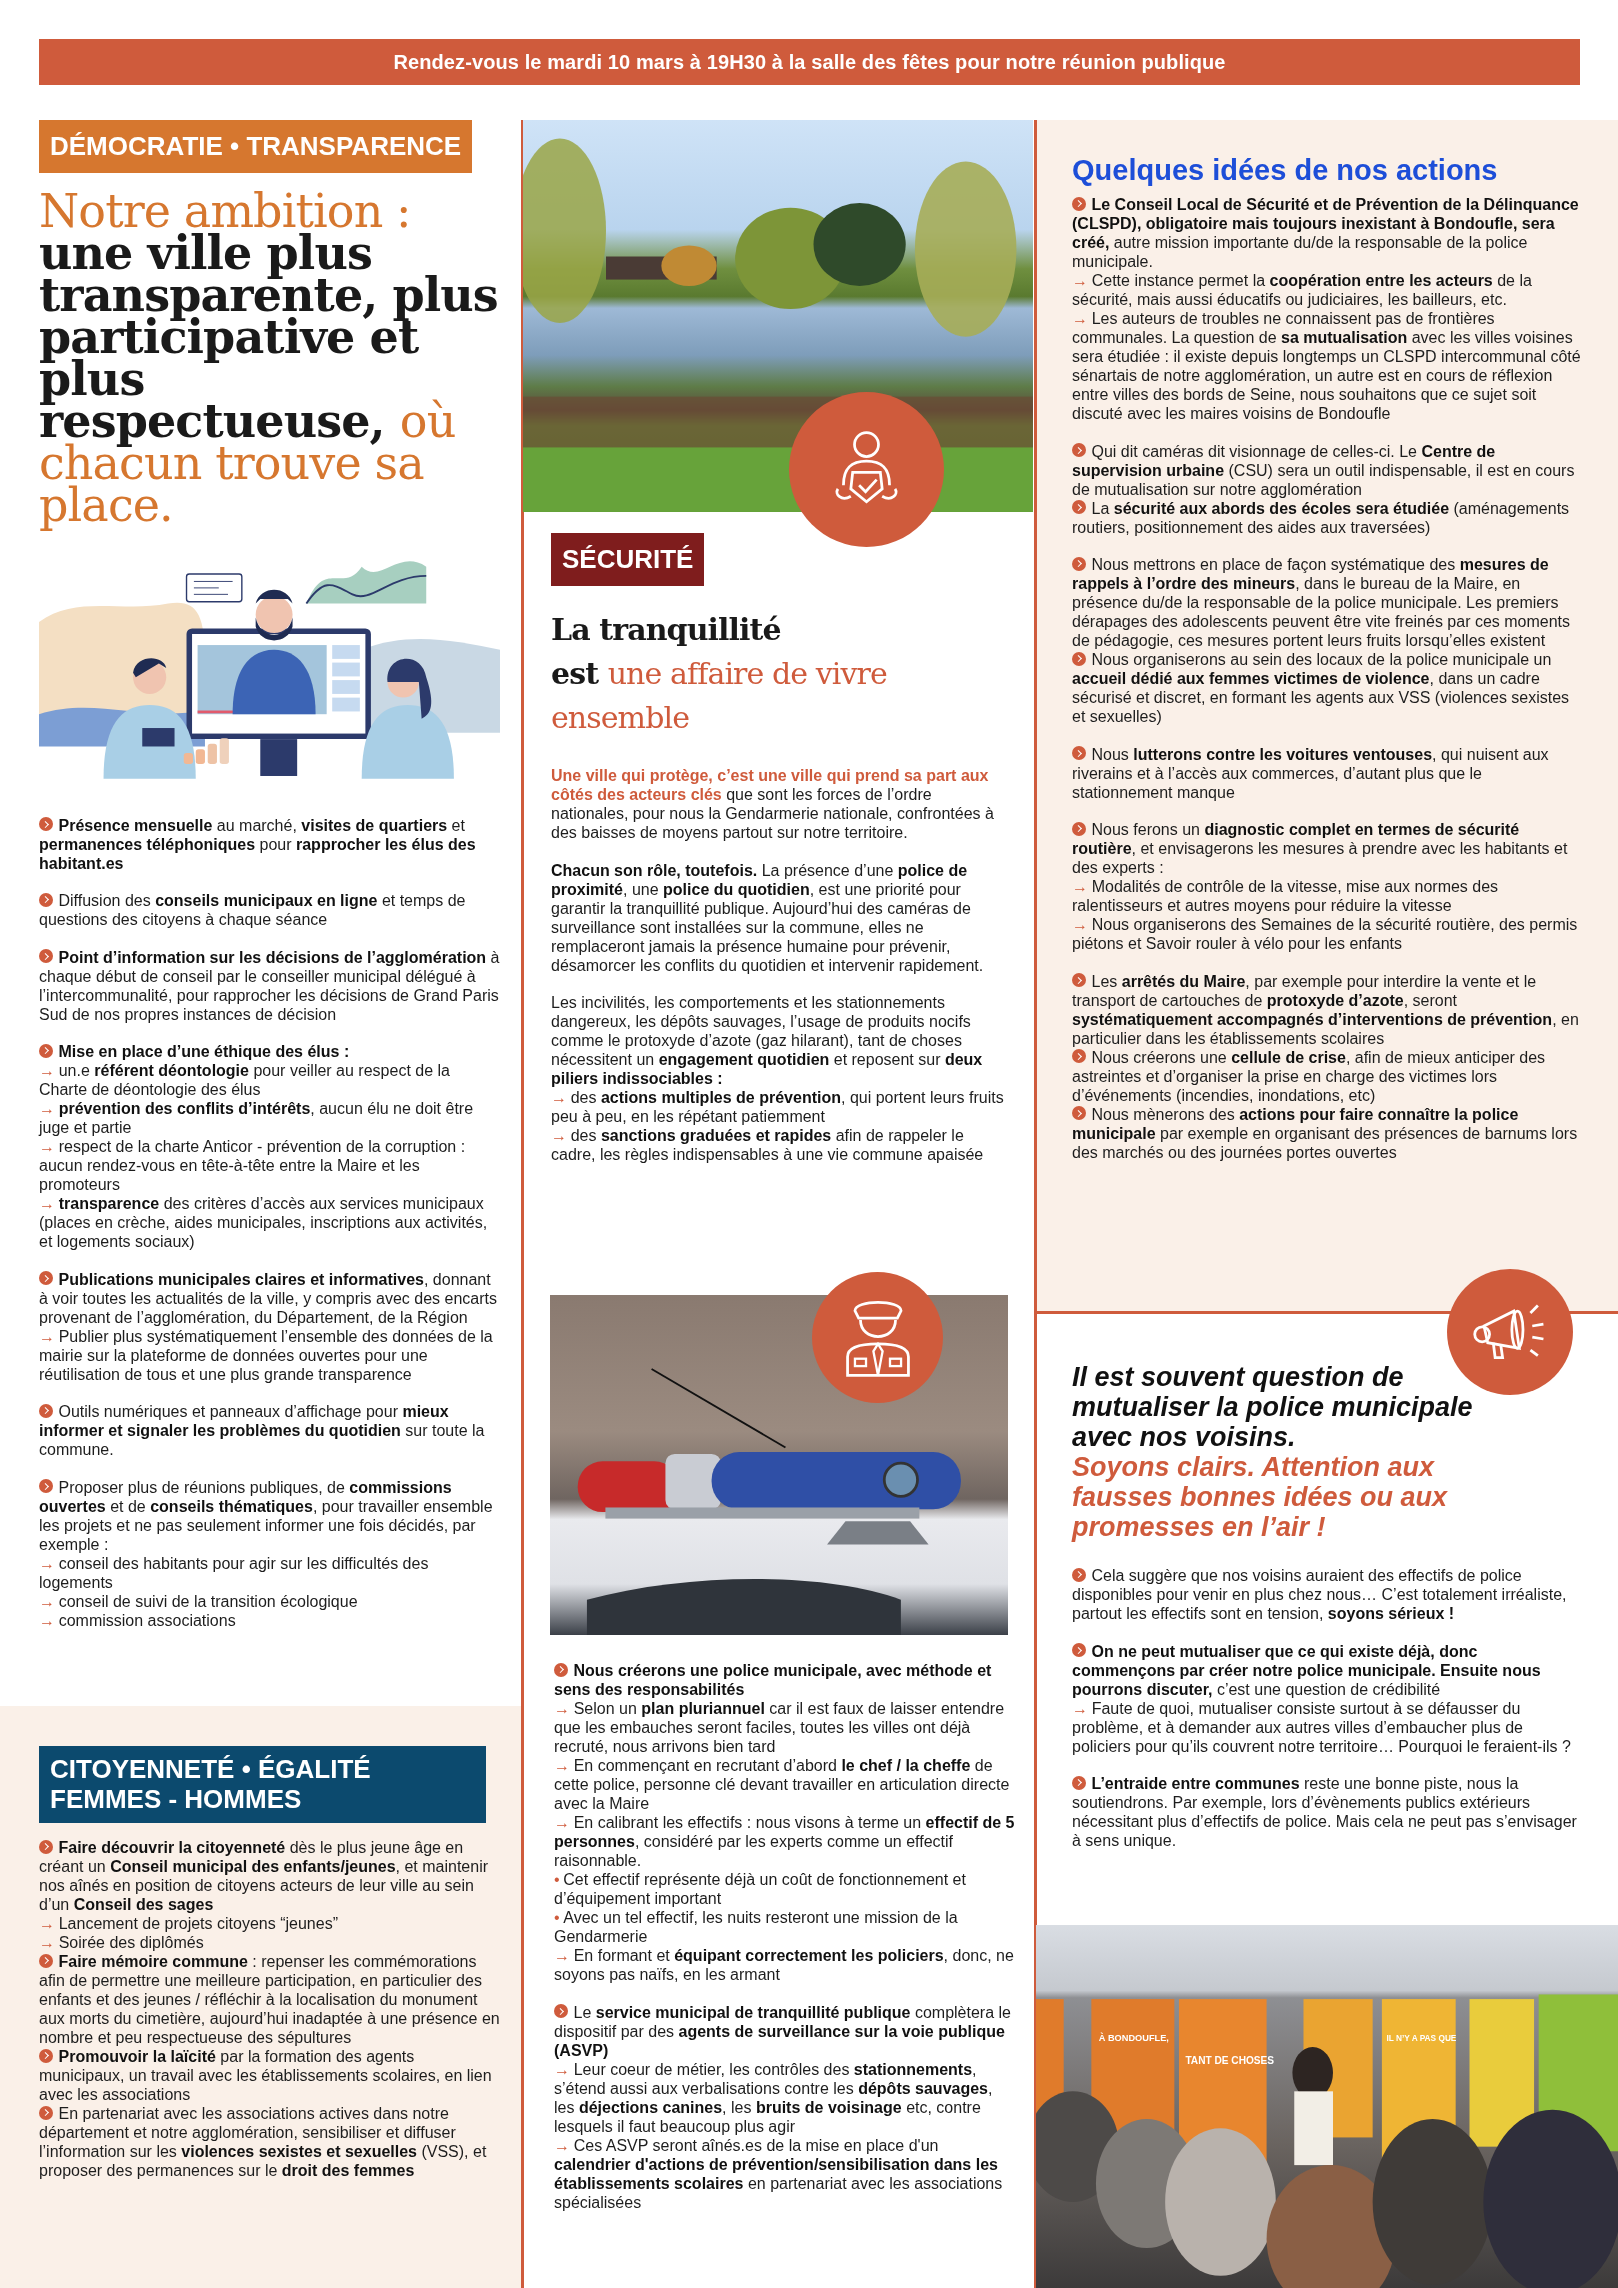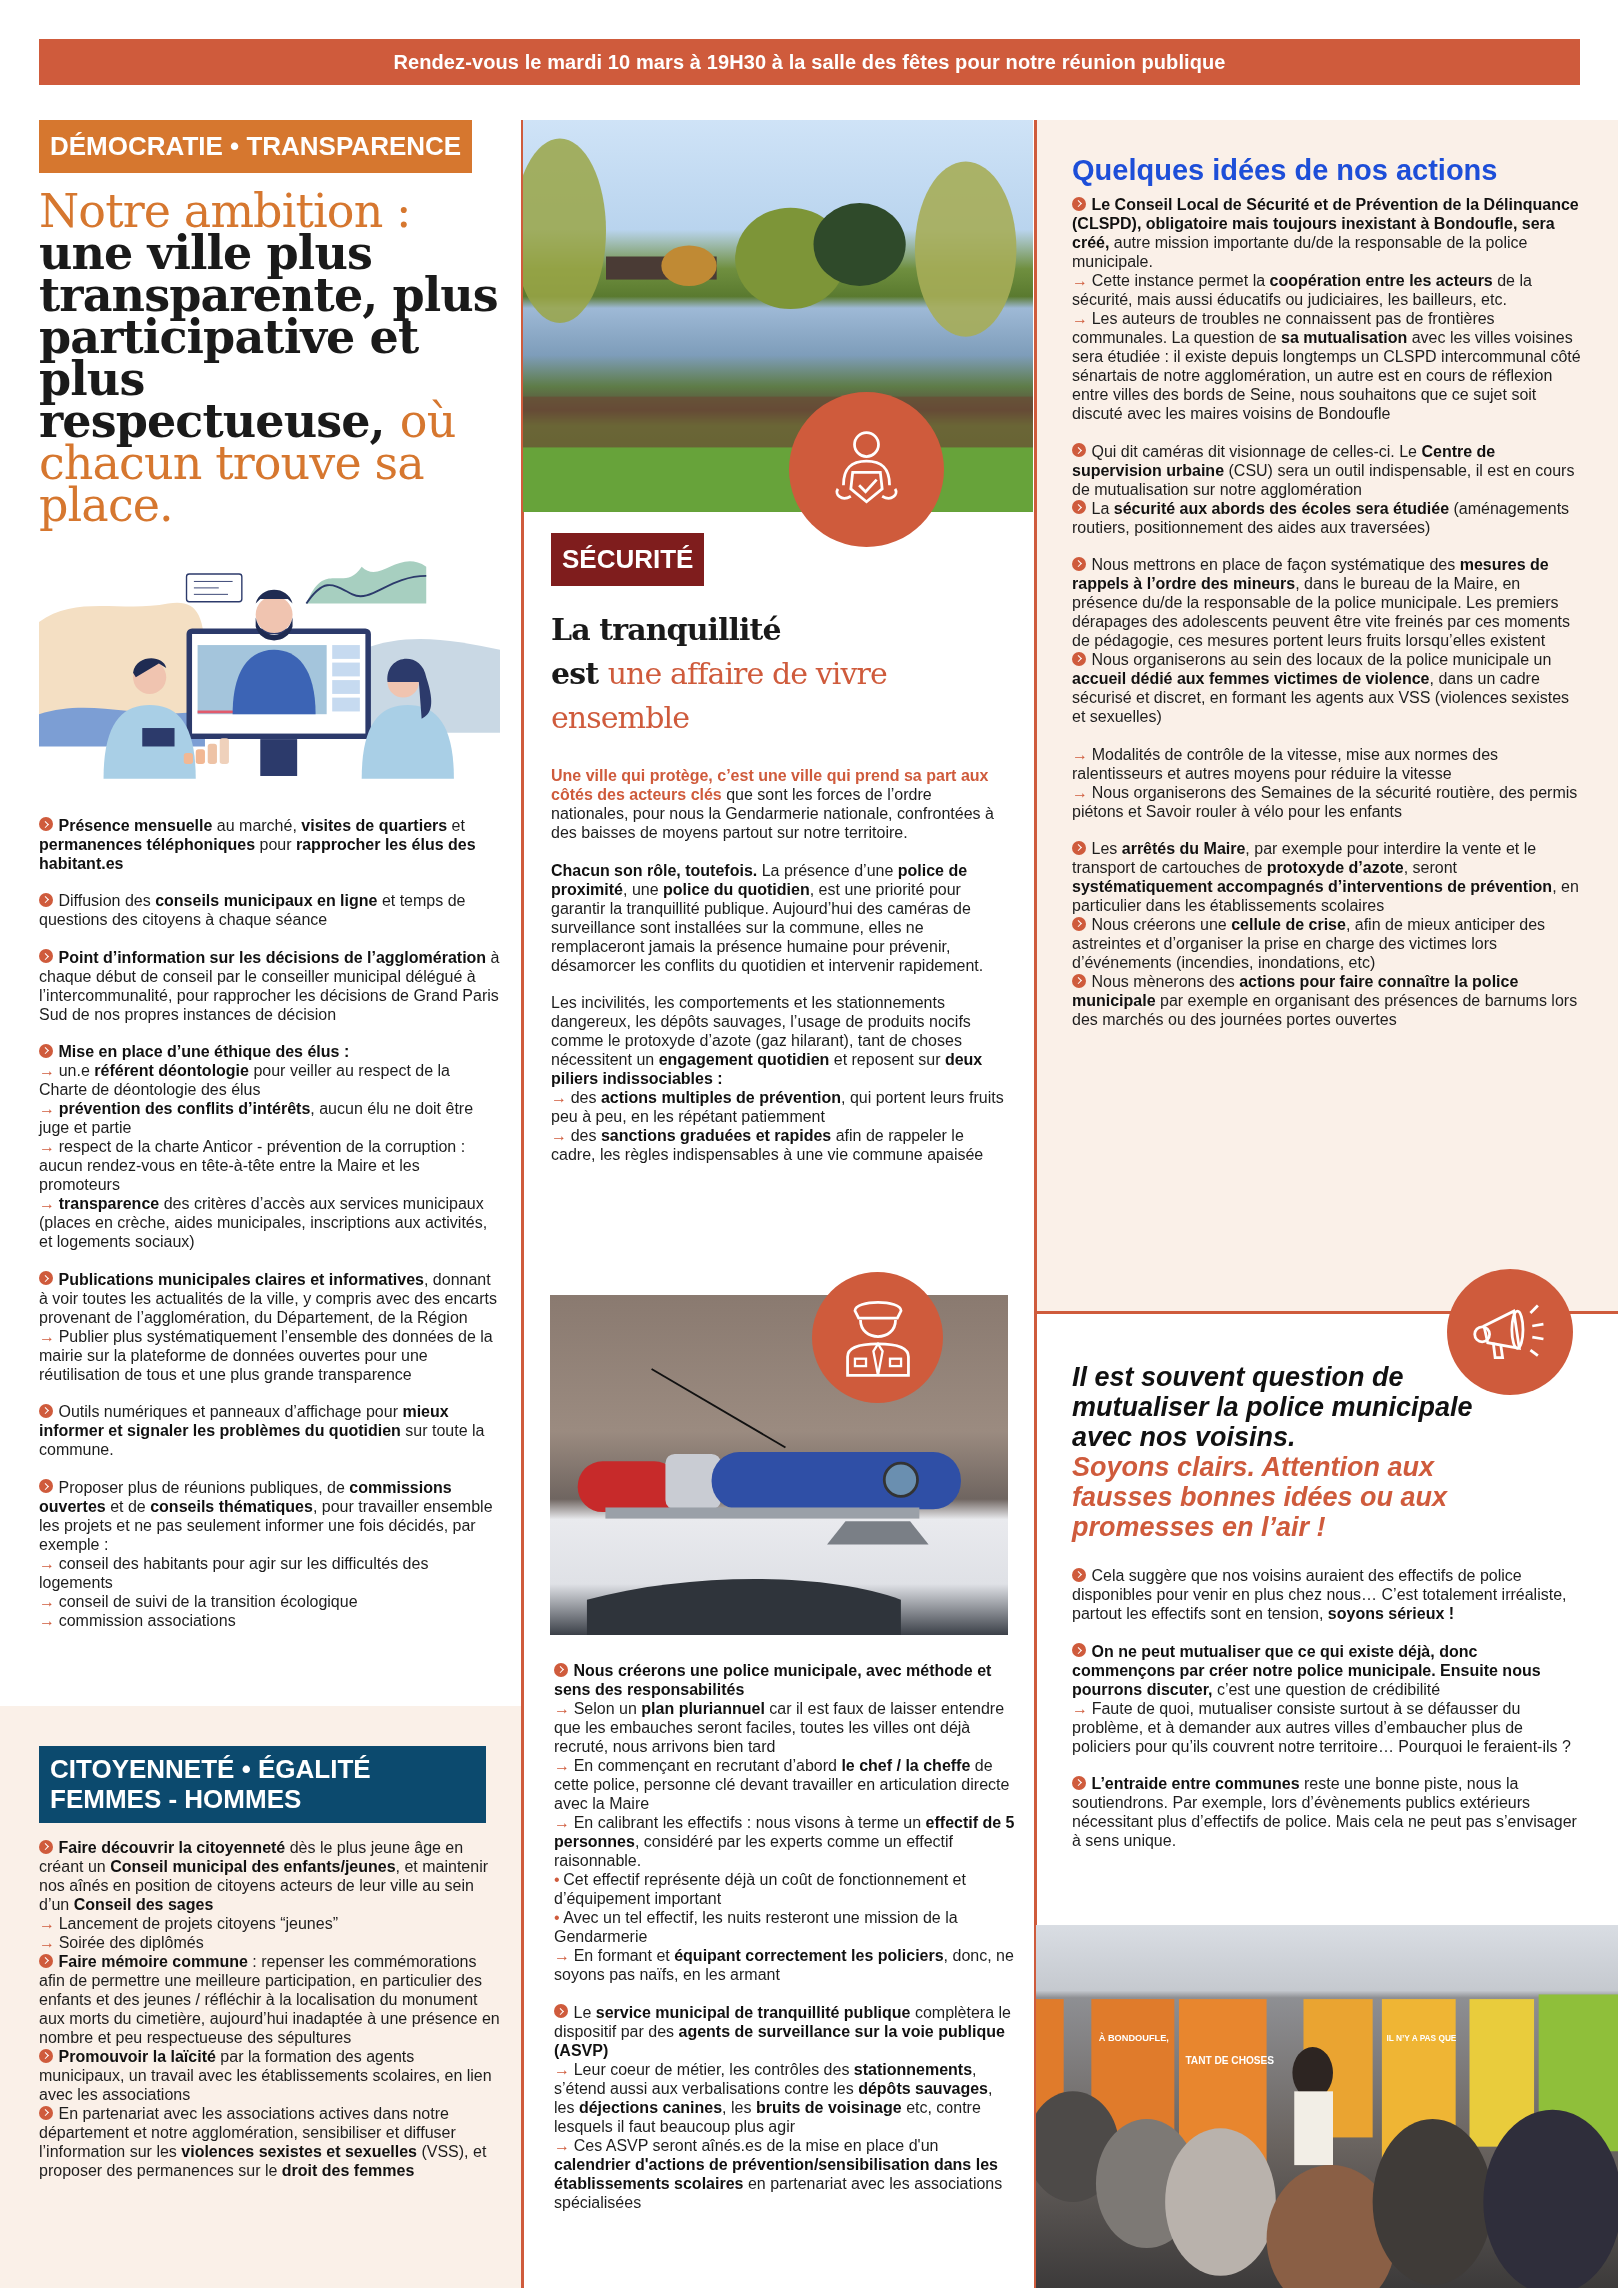--- a/index.html
+++ b/index.html
@@ -233,20 +233,24 @@
       <div class="p" style="margin-bottom: 18.5px;">
         <div><span class="dot"></span><span>La </span><b>sécurité aux abords des écoles sera étudiée</b><span> (aménagements routiers, positionnement des aides aux traversées)</span></div>
       </div>
       <div class="p" style="margin-bottom: 0px;">
         <div><span class="dot"></span><span>Nous mettrons en place de façon systématique des </span><b>mesures de rappels à l’ordre des mineurs</b><span>, dans le bureau de la Maire, en présence du/de la responsable de la police municipale. Les premiers dérapages des adolescents peuvent être vite freinés par ces moments de pédagogie, ces mesures portent leurs fruits lorsqu’elles existent</span></div>
       </div>
       <div class="p" style="margin-bottom: 18.5px;">
         <div><span class="dot"></span><span>Nous organiserons au sein des locaux de la police municipale un </span><b>accueil dédié aux femmes victimes de violence</b><span>, dans un cadre sécurisé et discret, en formant les agents aux VSS (violences sexistes et sexuelles)</span></div>
       </div>
       <div class="p" style="margin-bottom: 18.5px;">
+        <div><span class="dot"></span><span>Nous </span><b>lutterons contre les voitures ventouses</b><span>, qui nuisent aux riverains et à l’accès aux commerces, d’autant plus que le stationnement manque</span></div>
+      </div>
+      <div class="p" style="margin-bottom: 18.5px;">
+        <div><span class="dot"></span><span>Nous ferons un </span><b>diagnostic complet en termes de sécurité routière</b><span>, et envisagerons les mesures à prendre avec les habitants et des experts :</span></div>
         <div><span class="arr">→</span><span>Modalités de contrôle de la vitesse, mise aux normes des ralentisseurs et autres moyens pour réduire la vitesse</span></div>
         <div><span class="arr">→</span><span>Nous organiserons des Semaines de la sécurité routière, des permis piétons et Savoir rouler à vélo pour les enfants</span></div>
       </div>
       <div class="p" style="margin-bottom: 0px;">
         <div><span class="dot"></span><span>Les </span><b>arrêtés du Maire</b><span>, par exemple pour interdire la vente et le transport de cartouches de </span><b>protoxyde d’azote</b><span>, seront </span><b>systématiquement accompagnés d’interventions de prévention</b><span>, en particulier dans les établissements scolaires</span></div>
       </div>
       <div class="p" style="margin-bottom: 0px;">
         <div><span class="dot"></span><span>Nous créerons une </span><b>cellule de crise</b><span>, afin de mieux anticiper des astreintes et d’organiser la prise en charge des victimes lors d’événements (incendies, inondations, etc)</span></div>
       </div>
       <div class="p" style="margin-bottom: 0px;">

